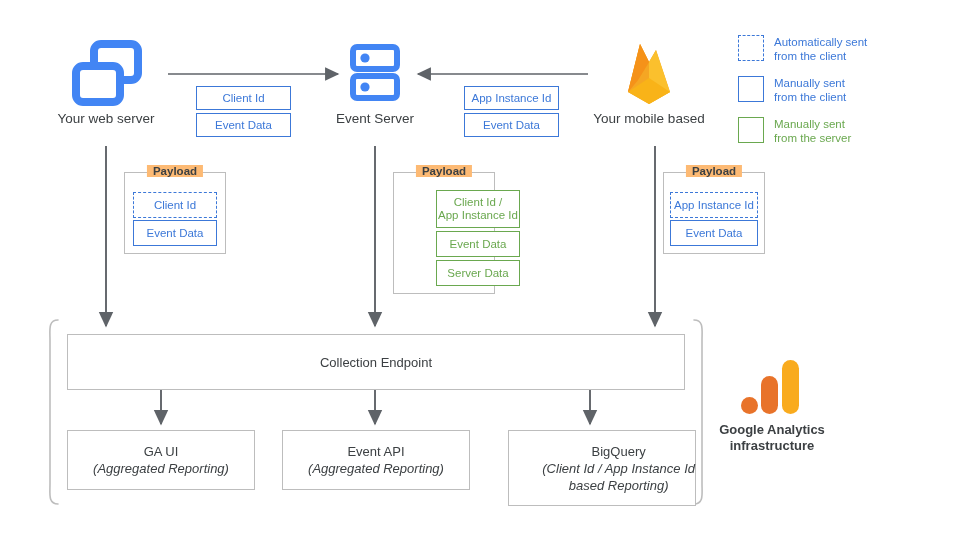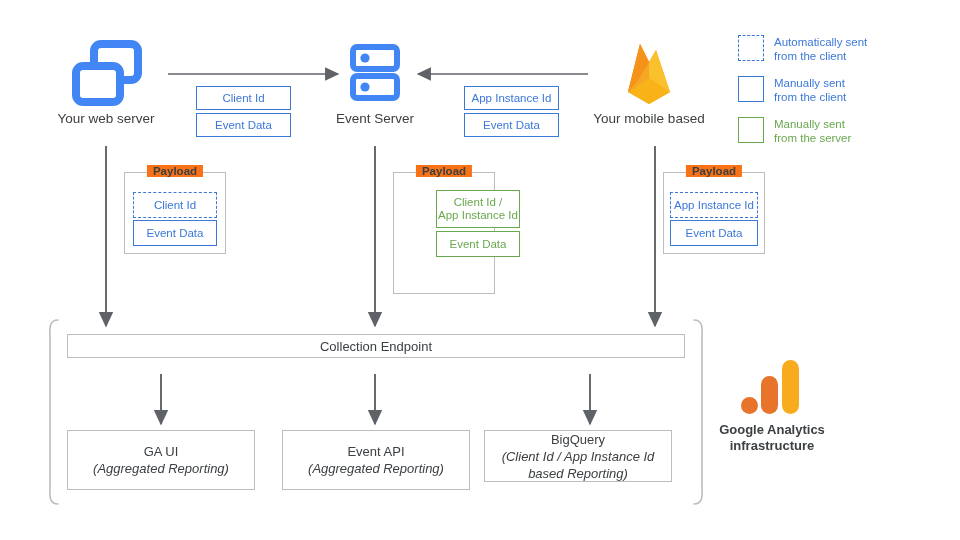--- a/index.html
+++ b/index.html
@@ -60,21 +60,21 @@
     position: absolute;
     box-sizing: border-box;
     border: 1px solid #bdbdbd;
     background: #ffffff;
   }
   .payload-title {
     position: absolute;
     top: -8px;
     left: 50%;
     transform: translateX(-50%);
-    background: #f97316;
+    background: #fdba74;
     padding: 0 6px;
     font-size: 11.5px;
     font-weight: bold;
     color: #3c4043;
     white-space: nowrap;
   }
 
   
   .gbox {
     position: absolute;
@@ -218,46 +218,47 @@
     <span class="payload-title">Payload</span>
   </div>
   <div class="chip blue-dashed" style="left:133px; top:192px; width:84px; height:26px;">Client Id</div>
   <div class="chip blue" style="left:133px; top:220px; width:84px; height:26px;">Event Data</div>
 
   <div class="payload" style="left:393px; top:172px; width:102px; height:122px;">
     <span class="payload-title">Payload</span>
   </div>
   <div class="chip green" style="left:402px; top:190px; width:84px; height:38px;">Client Id /<br>App Instance Id</div>
   <div class="chip green" style="left:402px; top:231px; width:84px; height:26px;">Event Data</div>
+  <div class="chip green" style="left:402px; top:260px; width:84px; height:26px;">Server Data</div>
 
   <div class="payload" style="left:663px; top:172px; width:102px; height:82px;">
     <span class="payload-title">Payload</span>
   </div>
   <div class="chip blue-dashed" style="left:670px; top:192px; width:88px; height:26px;">App Instance Id</div>
   <div class="chip blue" style="left:670px; top:220px; width:88px; height:26px;">Event Data</div>
 
-  <div class="gbox" style="left:67px; top:334px; width:618px; height:24px;">
+  <div class="gbox" style="left:67px; top:334px; width:618px; height:56px;">
     <span>Collection Endpoint</span>
   </div>
 
   <div class="gbox" style="left:67px; top:430px; width:188px; height:60px;">
     <div>
       <div>GA UI</div>
       <div class="sub">(Aggregated Reporting)</div>
     </div>
   </div>
 
   <div class="gbox" style="left:282px; top:430px; width:188px; height:60px;">
     <div>
       <div>Event API</div>
       <div class="sub">(Aggregated Reporting)</div>
     </div>
   </div>
 
-  <div class="gbox" style="left:484px; top:430px; width:188px; height:52px;">
+  <div class="gbox" style="left:508px; top:430px; width:188px; height:76px;justify-content:flex-end;">
     <div>
       <div>BigQuery</div>
       <div class="sub">(Client Id / App Instance Id<br>based Reporting)</div>
     </div>
   </div>
 
   <div class="abs" style="left:740px; top:358px;">
     <svg width="64" height="58" viewBox="0 0 64 58">
       <rect x="42" y="2" width="17" height="54" rx="8.5" ry="8.5" fill="#f9ab1e"></rect>
       <rect x="21" y="18" width="17" height="38" rx="8.5" ry="8.5" fill="#e8732a"></rect>

